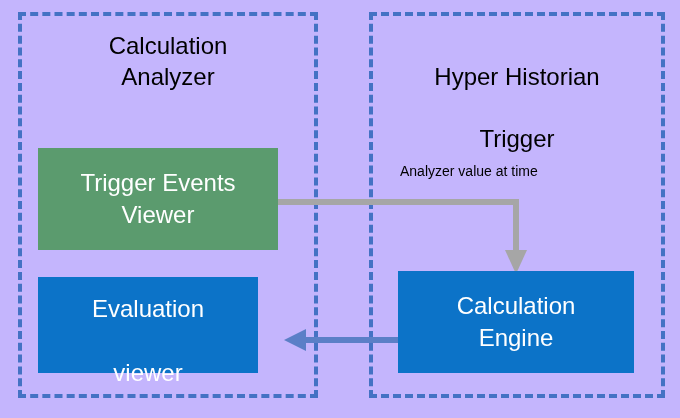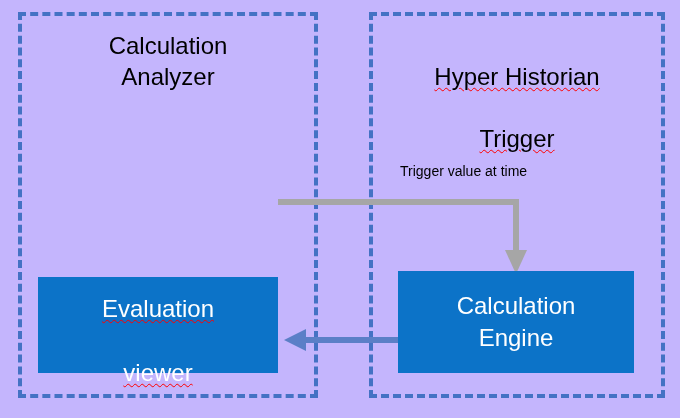--- a/index.html
+++ b/index.html
@@ -38,21 +38,20 @@
     font-size: 24px;
     line-height: 31px;
     font-family: "Liberation Sans", sans-serif;
     white-space: pre-line;
   }
   #title-left  { left: 28px;  top: 30px; width: 280px; }
   #title-right { left: 379px; top: 30px; width: 276px; }
 
   
   .squiggle {
-    text-decoration: underline;
     text-decoration-style: wavy;
     text-decoration-color: #ff0000;
     text-decoration-thickness: 1px;
     text-underline-offset: 2px;
     margin-top: 16px;
   }
 
   
   .box {
     position: absolute;
@@ -66,21 +65,21 @@
     font-family: "Liberation Sans", sans-serif;
     box-sizing: border-box;
     white-space: pre-line;
     z-index: 3;
   }
   #box-trigger-events-viewer {
     left: 38px; top: 148px; width: 240px; height: 102px;
     background: #5b9b6e;
   }
   #box-evaluation-viewer {
-    left: 38px; top: 277px; width: 240px; height: 96px;
+    left: 38px; top: 277px; width: 220px; height: 96px;
     background: #0c73c8;
   }
   #box-calculation-engine {
     left: 398px; top: 271px; width: 236px; height: 102px;
     background: #0c73c8;
   }
 
   
   #label-evaluate {
     position: absolute;
@@ -125,22 +124,24 @@
       <path d="M 278 202 L 516 202 L 516 255" fill="none" stroke="#a6a6a6" stroke-width="6"></path>
       <polygon points="516,274 505,250 527,250" fill="#a6a6a6"></polygon>
     </g>
 
     <g>
       <path d="M 398 340 L 300 340" fill="none" stroke="#5b7fc7" stroke-width="6"></path>
       <polygon points="284,340 306,329 306,351" fill="#5b7fc7"></polygon>
     </g>
   </svg>
 
-  <div id="label-evaluate">Trigger value at time</div>
+  <div id="label-evaluate">Analyzer value at time</div>
 
+  <div class="box" id="box-trigger-events-viewer">Trigger Events
+Viewer</div>
 
   <div class="box" id="box-evaluation-viewer">
     <div>
       <span class="squiggle">Evaluation</span><br>
       <span class="squiggle">viewer</span>
     </div>
   </div>
 
   <div class="box" id="box-calculation-engine">Calculation
 Engine</div>

